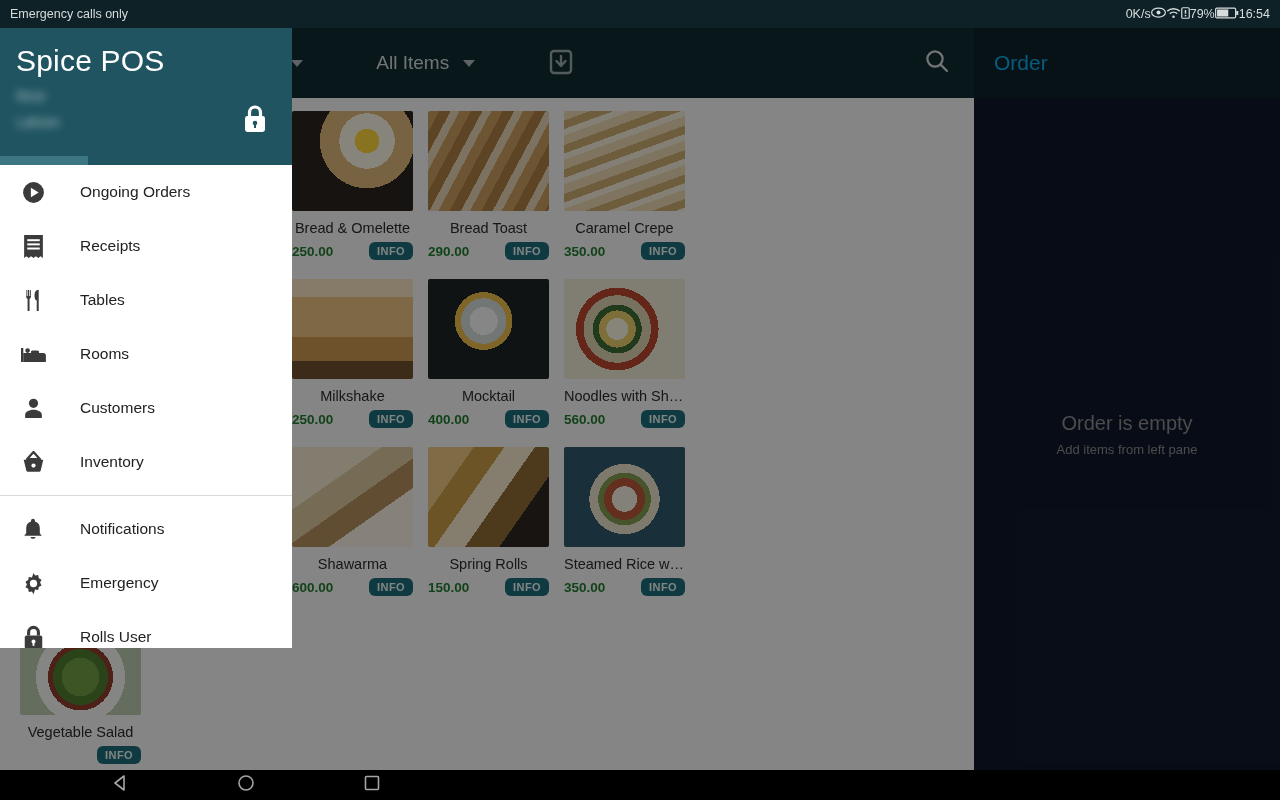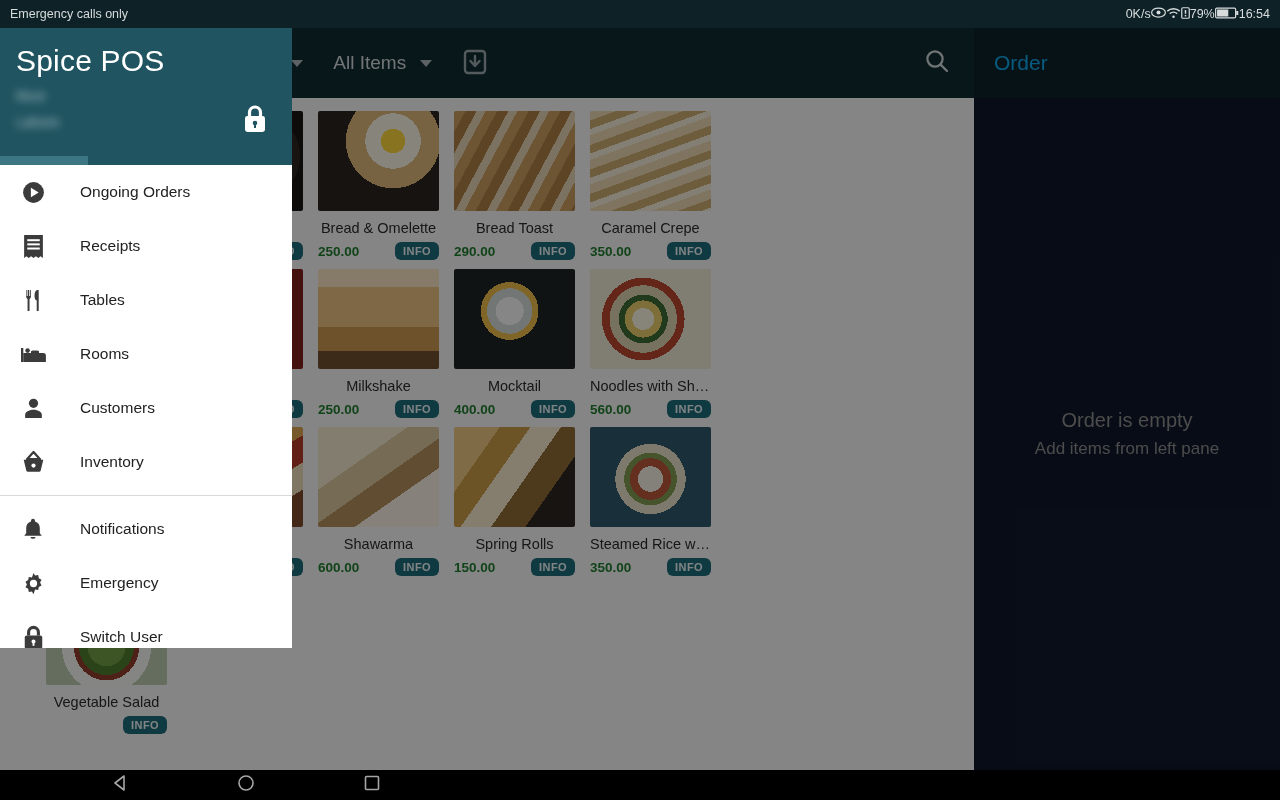--- a/index.html
+++ b/index.html
@@ -25,21 +25,21 @@
   .sb-ico { display:inline-block; }
 
   
   #toolbar {
     position: absolute; top: 28px; left: 0; width: 1280px; height: 70px;
     background: #102a30; z-index: 10;
     display: flex; align-items: center;
   }
   #toolbar-left {
     display: flex; align-items: center; height: 100%;
-    width: 974px; padding-left: 215px;
+    width: 974px; padding-left: 215px; gap: 43px;
   }
   .tb-select {
     display: flex; align-items: center; color: #cfd6d7; font-size: 19px;
     margin-right: 30px; white-space: nowrap;
   }
   .caret {
     width: 0; height: 0; margin-left: 14px;
     border-left: 6px solid transparent; border-right: 6px solid transparent;
     border-top: 7px solid #aab4b6;
   }
@@ -55,21 +55,21 @@
   
   #content {
     position: absolute; top: 98px; left: 0; width: 974px; height: 672px;
     background: #f2f2f2; overflow: hidden; z-index: 5;
   }
   #grid {
     display: grid; grid-template-columns: repeat(5, 136px);
     column-gap: 0; row-gap: 0;
     padding: 13px 0 0 20px;
   }
-  .card { width: 136px; margin-right: 0; padding-bottom: 9px; margin-left: 26px; }
+  .card { width: 136px; margin-right: 0; padding-bottom: 19px; }
   .thumb {
     width: 121px; height: 100px; border-radius: 2px;
     background-size: cover; background-position: center;
     overflow: hidden; position: relative;
   }
   .card-title {
     margin-top: 9px; font-size: 14.5px; color: #2b2b2b;
     text-align: center; white-space: nowrap; overflow: hidden;
     text-overflow: ellipsis; width: 121px;
   }
@@ -101,21 +101,21 @@
   .img-steamrice { background: radial-gradient(circle at 50% 52%, #f0ece0 0 16%, #b9563a 16% 26%, #7e9a4e 26% 33%, #e4dcc6 33% 44%, #2e5668 44% 100%); }
   .img-salad     { background: radial-gradient(ellipse at 50% 62%, #6f9a44 0 22%, #4d7a2e 22% 32%, #8d3c2a 32% 38%, #f3f3ee 38% 52%, #b9c6ab 52% 100%), linear-gradient(#b7c3ae,#8ea184); }
 
   
   #order-panel {
     position: absolute; top: 98px; left: 974px; width: 306px; height: 672px;
     background: #0f172a; z-index: 5;
     display: flex; flex-direction: column; align-items: center; justify-content: center;
   }
   #order-empty-title { font-size: 20px; color: #8a8a8a; }
-  #order-empty-sub { font-size: 17px; color: #8a8a8a; margin-top: 7px; }
+  #order-empty-sub { font-size: 13px; color: #8a8a8a; margin-top: 7px; }
 
   
   #scrim {
     position: absolute; top: 28px; left: 0; width: 1280px; height: 742px;
     background: rgba(0,0,0,0.45); z-index: 20;
   }
 
   
   #drawer {
     position: absolute; top: 28px; left: 0; width: 292px; height: 620px;
@@ -478,21 +478,21 @@
         </div>
         <div class="d-item">
           <span class="d-ico">
             <svg width="23" height="25" viewBox="0 0 22 24" fill="currentColor">
               <rect x="2.6" y="10" width="16.8" height="13" rx="2"></rect>
               <path d="M6.3 10 V7 a4.7 4.7 0 0 1 9.4 0 v3" fill="none" stroke="currentColor" stroke-width="3"></path>
               <circle cx="11" cy="15.8" r="1.9" fill="#fff"></circle>
               <rect x="10.1" y="15.8" width="1.8" height="4.2" fill="#fff"></rect>
             </svg>
           </span>
-          <span class="d-label">Switch User</span>
+          <span class="d-label">Rolls User</span>
         </div>
         <div class="d-item">
           <span class="d-ico">
             <svg width="25" height="25" viewBox="0 0 24 24" fill="none" stroke="currentColor" stroke-width="2.2" stroke-linecap="round">
               <path d="M12 2.6 V11"></path>
               <path d="M18.3 5.2 a9 9 0 1 1-12.6 0"></path>
             </svg>
           </span>
           <span class="d-label">Logout</span>
         </div>

